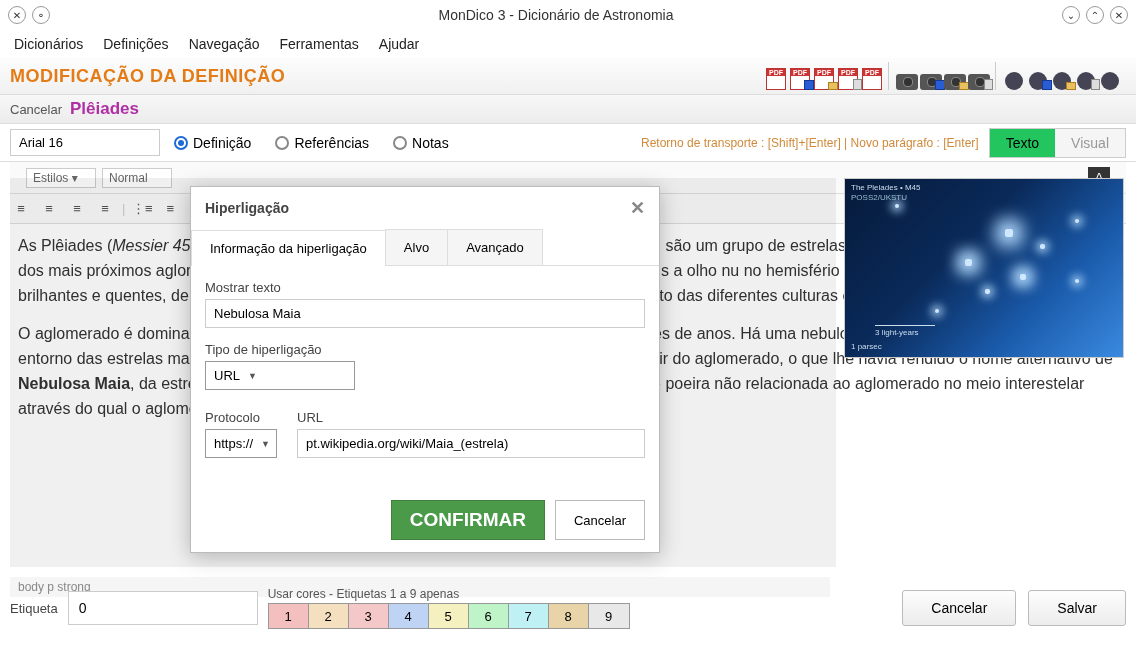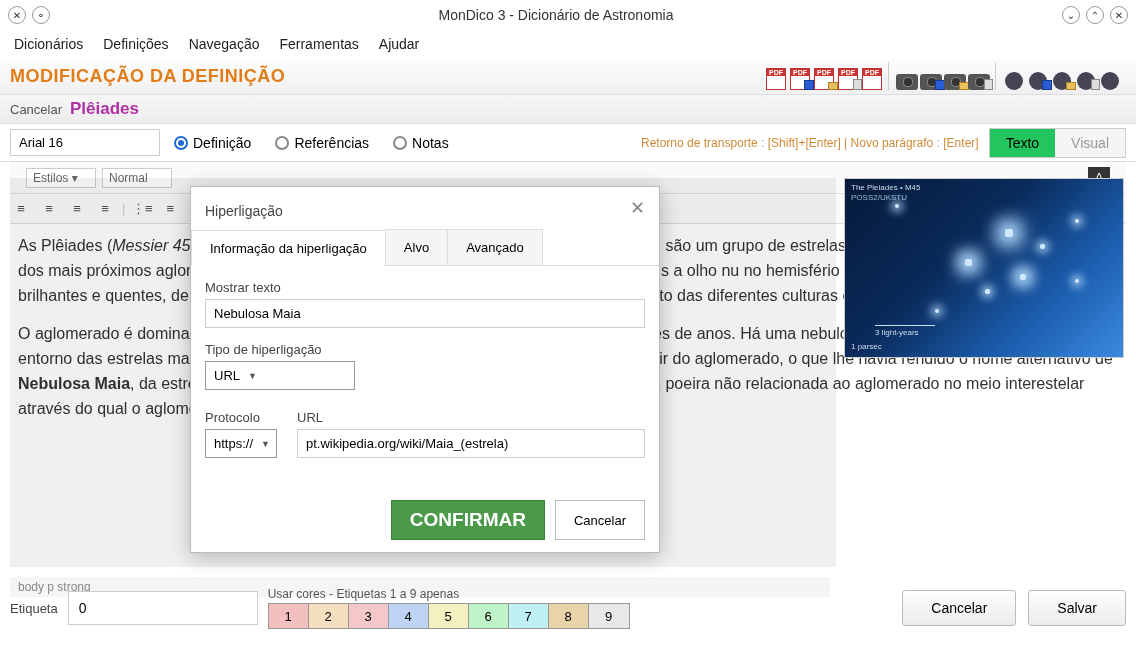--- a/index.html
+++ b/index.html
@@ -41,21 +41,21 @@
 .editor-toolbar{display:flex;align-items:center;gap:6px;padding:6px 16px;border-bottom:1px solid #ddd;background:#fafafa;color:#666;height:32px;overflow:hidden}
 .tb-select{border:1px solid #ccc;padding:2px 6px;font-size:12px;background:#fff;min-width:70px}
 .tb-btn{width:22px;height:22px;display:flex;align-items:center;justify-content:center;color:#555}
 .editor-toolbar2{display:flex;align-items:center;gap:6px;padding:4px 0;border-bottom:1px solid #ddd;background:#fafafa;color:#666;height:30px}
 .content{padding:10px 8px;font-size:16px;line-height:1.55;color:#333;height:260px;overflow:hidden}
 .content p{margin-bottom:14px}
 .path-bar{position:absolute;bottom:48px;left:10px;font-size:12px;color:#888;background:#f5f5f5;padding:3px 8px;width:820px}
 .side-image{position:absolute;right:12px;top:178px;width:280px;height:180px;background:linear-gradient(135deg,#061a3a 0%,#0a2a5a 40%,#1a5aaa 70%,#3a8ae0 100%);border:1px solid #ccc;overflow:hidden}
 .star{position:absolute;width:4px;height:4px;background:#cfe8ff;border-radius:2px;box-shadow:0 0 8px 4px rgba(180,220,255,0.8)}
 .dialog{position:absolute;left:190px;top:186px;width:470px;background:#fff;border:1px solid #bbb;box-shadow:0 4px 20px rgba(0,0,0,0.25);z-index:50}
-.dlg-title{display:flex;align-items:flex-end;padding:10px 14px;font-size:14px;color:#444;font-weight:400}
+.dlg-title{display:flex;align-items:center;padding:10px 14px;font-size:14px;color:#444;font-weight:700}
 .dlg-close{margin-left:auto;font-size:18px;color:#888;cursor:default}
 .dlg-tabs{display:flex;border-bottom:1px solid #ddd}
 .dlg-tab{padding:10px 18px;font-size:13px;border:1px solid #ddd;border-bottom:none;background:#f5f5f5;margin-right:-1px}
 .dlg-tab.active{background:#fff;border-top:1px solid #ddd;position:relative;top:1px}
 .dlg-body{padding:14px}
 .dlg-label{font-size:13px;color:#444;margin-bottom:4px;display:block}
 .dlg-input{width:100%;border:1px solid #ccc;padding:6px 8px;font-size:13px;margin-bottom:14px}
 .dlg-select{border:1px solid #999;padding:6px 8px;font-size:13px;background:#fff;display:inline-flex;align-items:center;gap:8px}
 .dlg-select::after{content:"▼";font-size:9px;color:#555}
 .dlg-row{display:flex;gap:20px;margin-top:6px}

